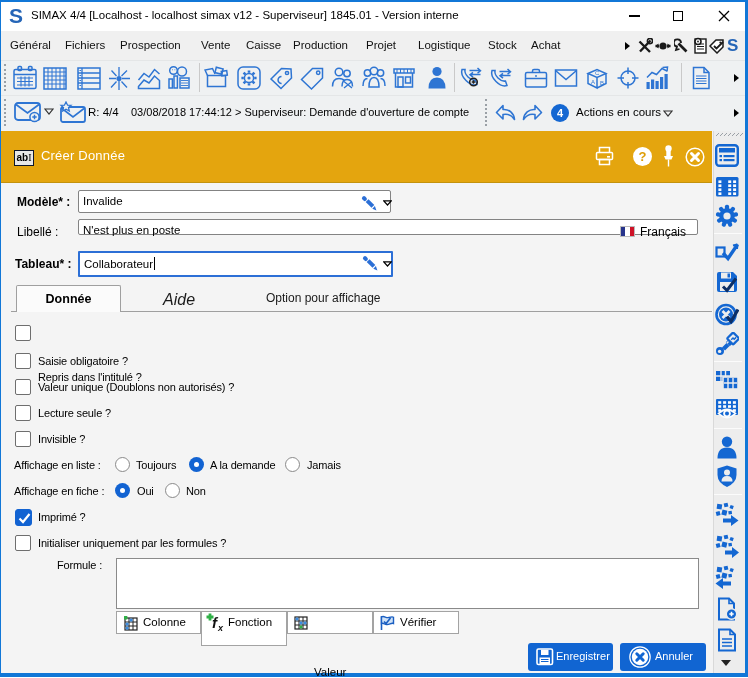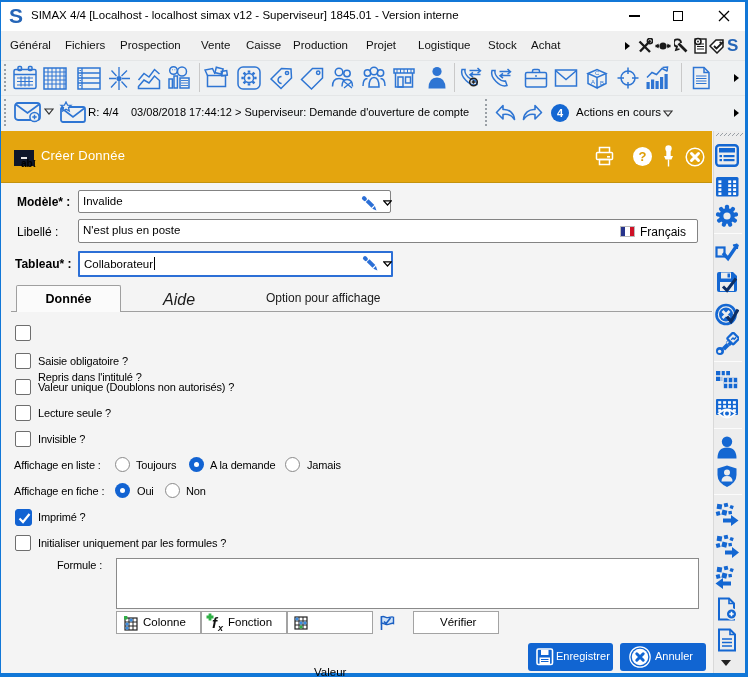--- a/index.html
+++ b/index.html
@@ -11,21 +11,21 @@
 #titlebar{left:1px;top:2px;width:744px;height:29px;background:#fff;}
 #menubar{left:1px;top:31px;width:744px;height:29px;background:#f0f0f0;}
 #toolbar{left:1px;top:60px;width:744px;height:35px;background:#eff1f2;border-top:1px solid #e4e6e7;}
 #statusbar{left:1px;top:95px;width:744px;height:36px;background:#eff1f2;border-top:1px solid #e4e6e7;}
 #main{left:1px;top:131px;width:712px;height:542px;background:#f4f4f4;}
 #sidebar{left:713px;top:131px;width:32px;height:542px;background:#ededed;border-left:1px solid #d9d9d9;}
 #header{left:1px;top:131px;width:711px;height:52px;background:#e4a50e;border-bottom:1px solid #c3920d;}
 #title{left:31px;top:9px;font-size:11.5px;color:#000;}
 .menuitem{top:39px;font-size:11.5px;color:#111;}
 #slogo{left:9px;top:4px;font-size:21px;font-weight:bold;color:#2565b7;}
-#hicon{left:14px;top:150px;width:20px;height:16px;background:#e8e8e8;border:7px solid #0f172a;font-size:10px;font-weight:bold;color:#000;text-align:center;line-height:13px;}
+#hicon{left:14px;top:150px;width:20px;height:16px;background:#e8e8e8;border:1px solid #0f172a;font-size:10px;font-weight:bold;color:#000;text-align:center;line-height:13px;}
 #htitle{left:41px;top:148px;font-size:13px;color:#fff;letter-spacing:0.2px;}
 .flabel{font-size:12px;color:#000;}
 .b{font-weight:bold;}
 .input{background:#fff;border:1px solid #838383;border-radius:2px;font-size:11.5px;color:#000;padding:4px 4px 0 4px;}
 .cb{width:16px;height:16px;background:#fff;border:1px solid #6e6e6e;border-radius:2px;}
 .cbc{width:17px;height:17px;background:#1263d2;border:1px solid #1263d2;border-radius:3px;}
 .cblabel{font-size:11px;letter-spacing:-0.15px;color:#000;}
 .radio{width:15px;height:15px;border-radius:50%;background:#fff;border:1px solid #8a8a8a;}
 .radiosel{width:15px;height:15px;border-radius:50%;background:#1263d2;}
 .radiosel:after{content:"";position:absolute;left:5px;top:5px;width:5px;height:5px;border-radius:50%;background:#fff;}
@@ -281,21 +281,21 @@
         <rect x="5.8" y="15.5" width="1.4" height="7"></rect>
       </g>
     </svg>
     <svg class="abs" style="left:685px;top:147px" width="20" height="20" viewBox="0 0 20 20">
       <circle cx="10" cy="10" r="8.8" fill="none" stroke="#fff" stroke-width="1.5"></circle>
       <path d="M6.5 6.5 L13.5 13.5 M13.5 6.5 L6.5 13.5" stroke="#fff" stroke-width="3" stroke-linecap="round"></path>
     </svg>
     <div class="abs flabel b" style="left:17px;top:195px;">Modèle* :</div>
 <div class="abs input" style="left:78px;top:190px;width:313px;height:23px;">Invalide</div>
 <div class="abs flabel" style="left:17px;top:225px;">Libellé :</div>
-<div class="abs input" style="left:78px;top:219px;width:620px;height:24px;">N'est plus en poste</div>
+<div class="abs input" style="left:78px;top:219px;width:620px;height:16px;">N'est plus en poste</div>
 <div class="abs flabel b" style="left:15px;top:257px;">Tableau* :</div>
 <div class="abs input" style="left:78px;top:251px;width:315px;height:26px;border:2px solid #2c6fd6;border-radius:1px;">Collaborateur<span style="display:inline-block;width:1px;height:13px;background:#000;margin-left:1px;vertical-align:-2px;"></span></div>
 <svg class="abs" style="left:361px;top:195px" width="16" height="16" viewBox="0 0 16 16">
       <g fill="#2b6fd6">
         <rect x="0.9" y="1.6" width="5" height="4" rx="1.7" transform="rotate(45 3.4 3.6)"></rect>
         <path d="M4.7 7 L7.5 4.2 L13.3 10 L10.5 12.8 Z"></path>
         <path d="M11.3 13.7 L13.9 11.1 L15.4 15.4 Z"></path>
       </g>
     </svg>
     <svg class="abs" style="left:383px;top:200px" width="9" height="7" viewBox="0 0 9 7">
@@ -349,27 +349,27 @@
       </svg>
     </div>
 <div class="abs cblabel" style="left:38px;top:511px;">Imprimé ?</div>
 <div class="abs cb" style="left:15px;top:535px;"></div>
 <div class="abs cblabel" style="left:38px;top:537px;">Initialiser uniquement par les formules ?</div>
 <div class="abs cblabel" style="left:14px;top:559px;margin-left:43px;">Formule :</div>
 <div class="abs" style="left:116px;top:558px;width:583px;height:51px;background:#fff;border:1px solid #8a8a8a;"></div>
 <div class="abs fbtn" style="left:116px;top:611px;width:85px;height:23px;">
       <span class="abs" style="left:26px;top:4px;">Colonne</span>
     </div>
-<div class="abs fbtn" style="left:201px;top:611px;width:86px;height:23px;">
+<div class="abs fbtn" style="left:201px;top:611px;width:86px;height:35px;">
       <span class="abs" style="left:26px;top:4px;">Fonction</span>
     </div>
 <div class="abs fbtn" style="left:287px;top:611px;width:86px;height:23px;">
       <span class="abs" style="left:26px;top:22px;margin-top:32px;">Valeur</span>
     </div>
-<div class="abs fbtn" style="left:373px;top:611px;width:86px;height:23px;margin-left:40px;">
+<div class="abs fbtn" style="left:373px;top:611px;width:86px;height:23px;">
       <span class="abs" style="left:26px;top:4px;">Vérifier</span>
     </div>
 <svg class="abs" style="left:122px;top:615px" width="17" height="16" viewBox="0 0 17 16">
       <rect x="3" y="3" width="12" height="12" fill="#fff" stroke="#222" stroke-width="1.2"></rect>
       <path d="M7 3 V15 M11 3 V15 M3 7 H15 M3 11 H15" stroke="#222" stroke-width="1"></path>
       <rect x="3.7" y="7.7" width="2.8" height="2.8" fill="#3b8ce0"></rect>
       <rect x="3.7" y="11.7" width="2.8" height="2.8" fill="#3b8ce0"></rect>
       <rect x="7.7" y="3.7" width="2.8" height="2.8" fill="#3b8ce0"></rect>
       <path d="M2 0.8 h3.4 M3.7 -0.9 v3.4" transform="translate(0,2)" stroke="#2faf46" stroke-width="3"></path>
     </svg>

